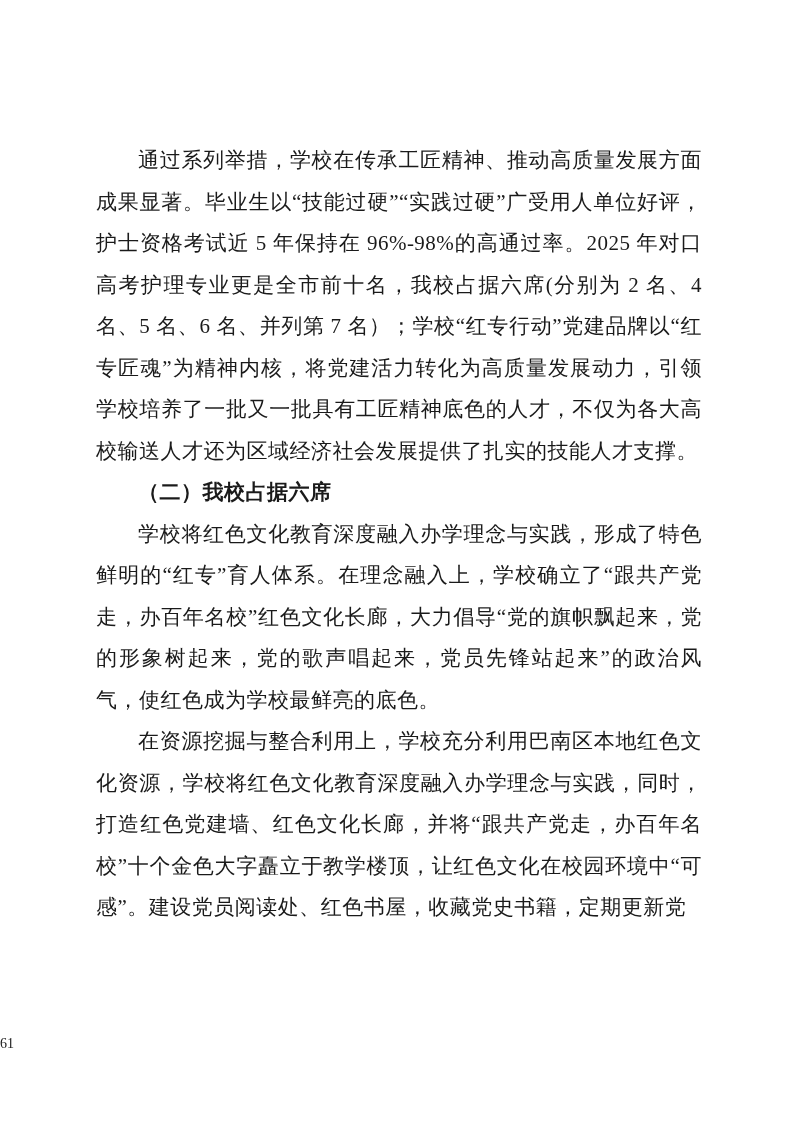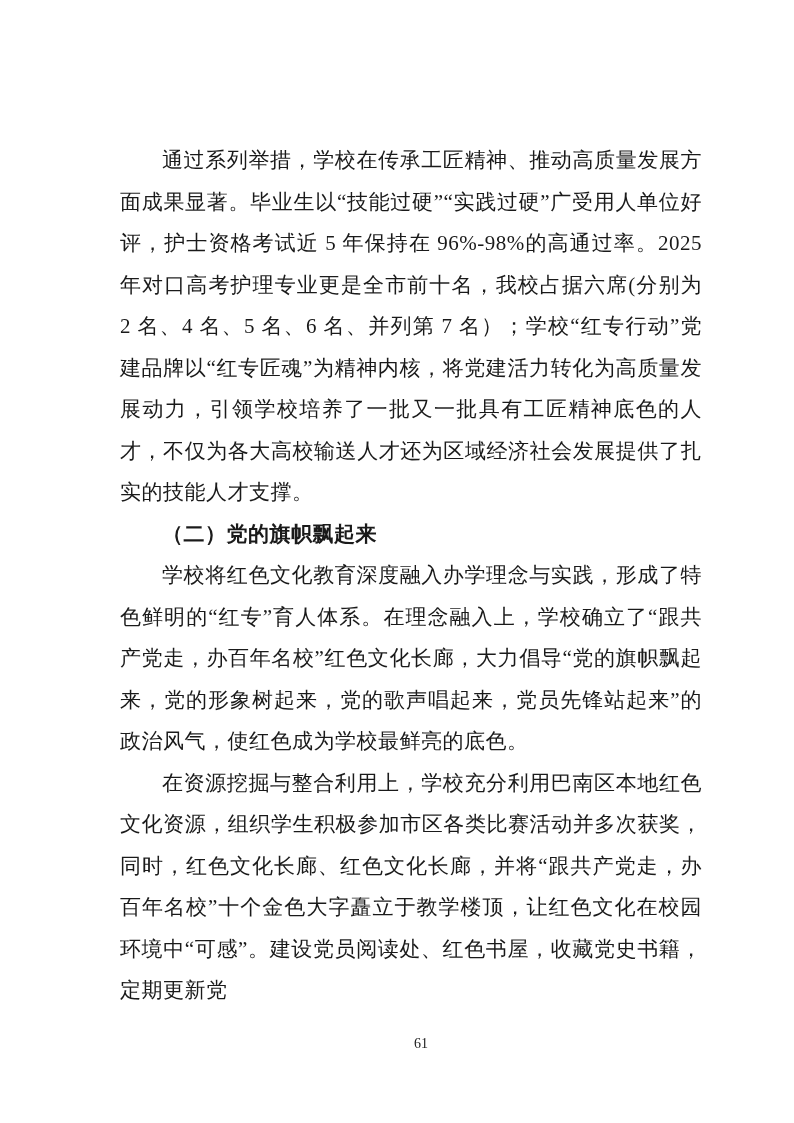--- a/index.html
+++ b/index.html
@@ -1,15 +1,15 @@
 <!DOCTYPE html>
 <html><head>
 <meta charset="utf-8">
 <style>
-  * { box-sizing: border-box; padding-left: 24px; }
+  * { box-sizing: border-box; }
   html, body {
     margin: 0;
     padding: 0;
     background: #ffffff;
   }
   .page {
     position: relative;
     width: 794px;
     height: 1123px;
     background: #ffffff;
@@ -38,32 +38,31 @@
   }
   .section-heading {
     font-weight: bold;
     
   }
   .page-footer {
     position: absolute;
     left: 0;
     top: 1034px;
     width: 100%;
-    text-align: center;
     font-size: 14px;
     line-height: 20px;
     color: #1a1a1a;
   }
 </style>
 </head>
 <body>
 
 <div class="page">
   <div class="doc-body">
     <p>通过系列举措，学校在传承工匠精神、推动高质量发展方面成果显著。毕业生以“技能过硬”“实践过硬”广受用人单位好评，护士资格考试近 5 年保持在 96%-98%的高通过率。2025 年对口高考护理专业更是全市前十名，我校占据六席(分别为 2 名、4 名、5 名、6 名、并列第 7 名）；学校“红专行动”党建品牌以“红专匠魂”为精神内核，将党建活力转化为高质量发展动力，引领学校培养了一批又一批具有工匠精神底色的人才，不仅为各大高校输送人才还为区域经济社会发展提供了扎实的技能人才支撑。</p>
-    <h3 class="section-heading">（二）党的旗帜飘起来</h3>
+    <h3 class="section-heading">（二）我校占据六席</h3>
     <p>学校将红色文化教育深度融入办学理念与实践，形成了特色鲜明的“红专”育人体系。在理念融入上，学校确立了“跟共产党走，办百年名校”红色文化长廊，大力倡导“党的旗帜飘起来，党的形象树起来，党的歌声唱起来，党员先锋站起来”的政治风气，使红色成为学校最鲜亮的底色。</p>
-    <p>在资源挖掘与整合利用上，学校充分利用巴南区本地红色文化资源，组织学生积极参加市区各类比赛活动并多次获奖，同时，红色文化长廊、红色文化长廊，并将“跟共产党走，办百年名校”十个金色大字矗立于教学楼顶，让红色文化在校园环境中“可感”。建设党员阅读处、红色书屋，收藏党史书籍，定期更新党</p>
+    <p>在资源挖掘与整合利用上，学校充分利用巴南区本地红色文化资源，学校将红色文化教育深度融入办学理念与实践，同时，打造红色党建墙、红色文化长廊，并将“跟共产党走，办百年名校”十个金色大字矗立于教学楼顶，让红色文化在校园环境中“可感”。建设党员阅读处、红色书屋，收藏党史书籍，定期更新党</p>
   </div>
   <div class="page-footer">
     <span>61</span>
   </div>
 </div>
 
 </body></html>

